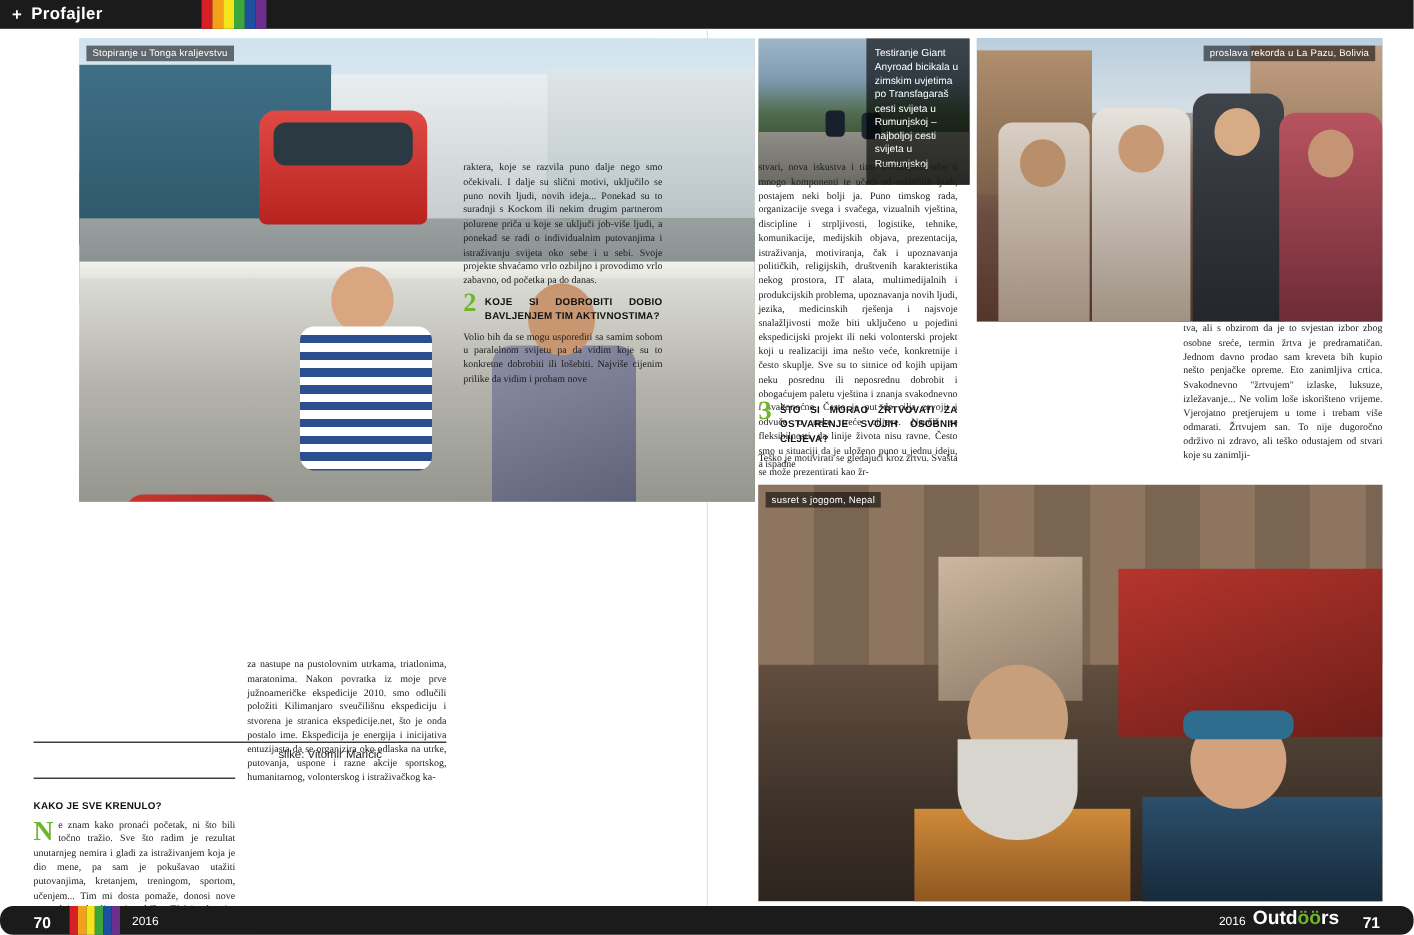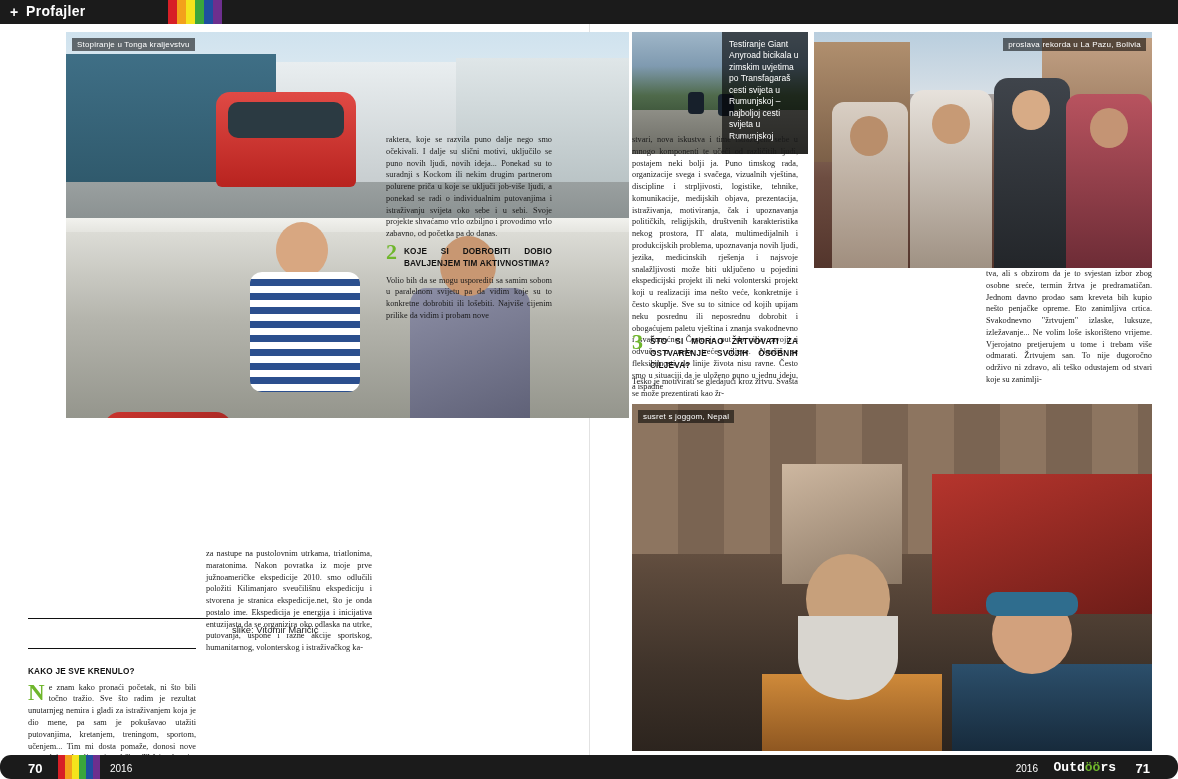--- a/index.html
+++ b/index.html
@@ -203,22 +203,22 @@
   #pg-left{left:28px;}
   #pg-right{right:28px;}
   .year{
     position:absolute;bottom:5px;color:#fff;
     font-family:"Liberation Sans",sans-serif;font-size:10px;
   }
   #yr-left{left:110px;}
   #yr-right{right:140px;}
   .brand{
     position:absolute;bottom:4px;right:62px;
-    color:#fff;font-family:Liberation Mono, monospace;
-    font-size:13px;font-weight:bold;
+    color:#fff;font-family:Liberation Sans, sans-serif;
+    font-size:16px;font-weight:bold;
   }
   .brand .hl{color:#6fb62c;}
   .footflag{position:absolute;bottom:0;left:58px;height:24px;width:46px;display:flex;}
   .footflag i{display:block;width:7px;height:24px;}
 </style>
 </head>
 <body>
 
 <div class="page">
 

